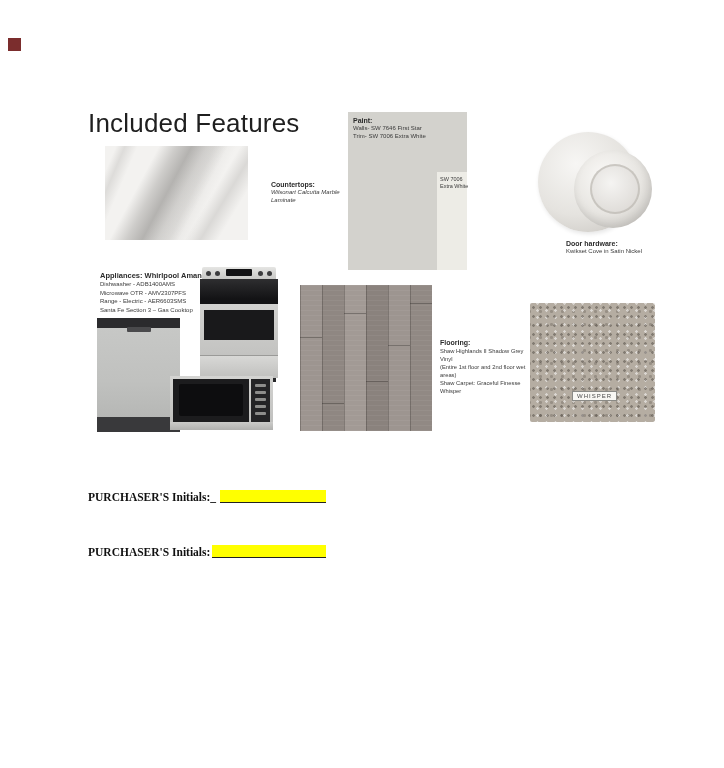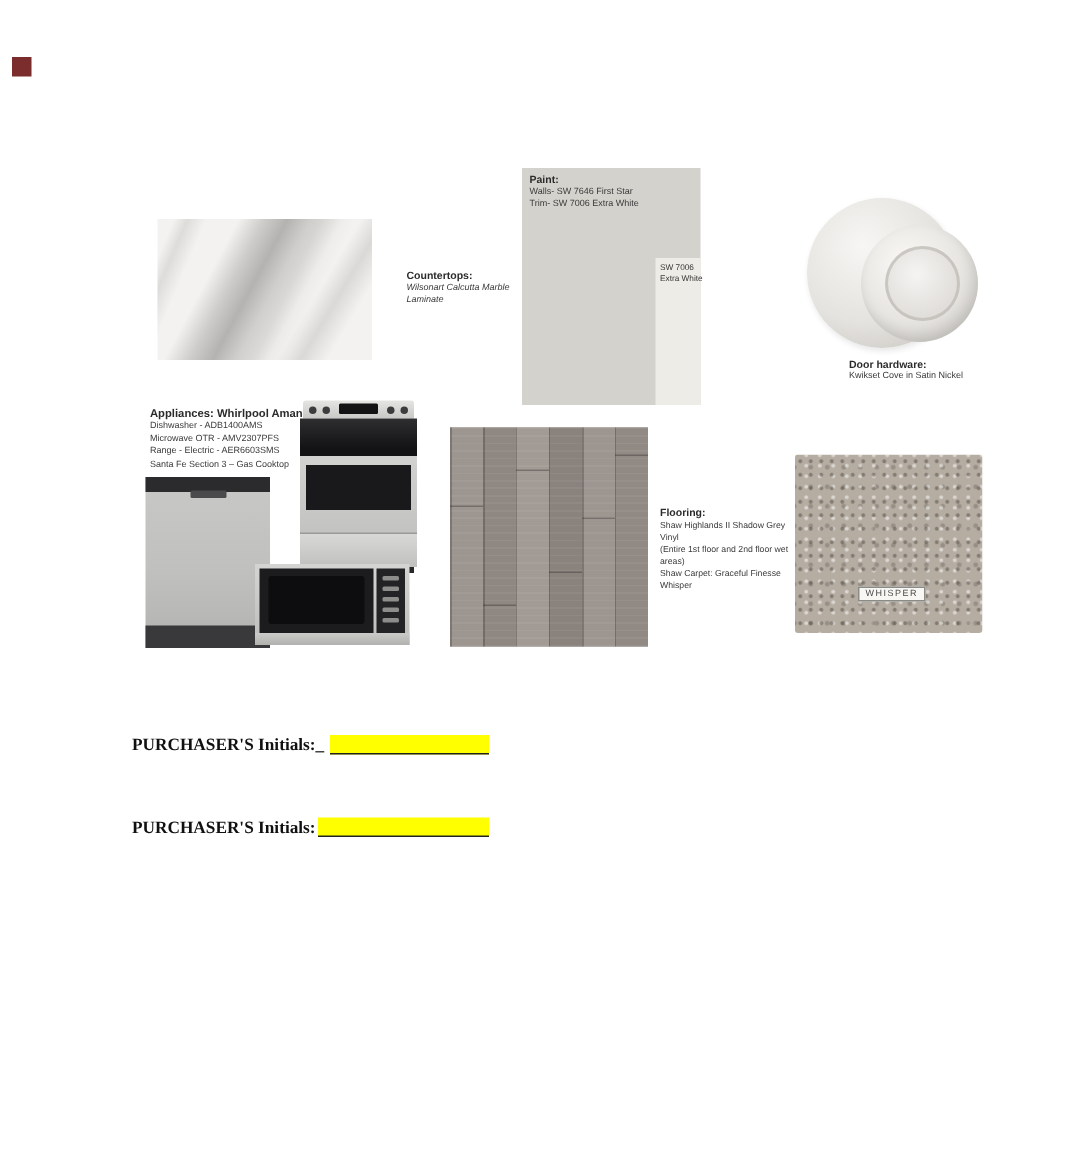--- a/index.html
+++ b/index.html
@@ -122,20 +122,21 @@
   .sig-row.r1 .sig-highlight { width:106px; margin-left:4px; }
   .sig-row.r2 .sig-highlight { width:114px; margin-left:2px; }
 </style>
 </head>
 <body>
 
 <div class="page">
 
   <div class="corner-mark"></div>
 
+  <h1 class="title">Included Features</h1>
 
   <div class="marble"></div>
 
   <div class="countertops-text">
     <div class="tiny-head">Countertops:</div>
     <div class="tiny-line tiny-italic">Wilsonart Calcutta Marble</div>
     <div class="tiny-line tiny-italic">Laminate</div>
   </div>
 
   <div class="paint-block">

